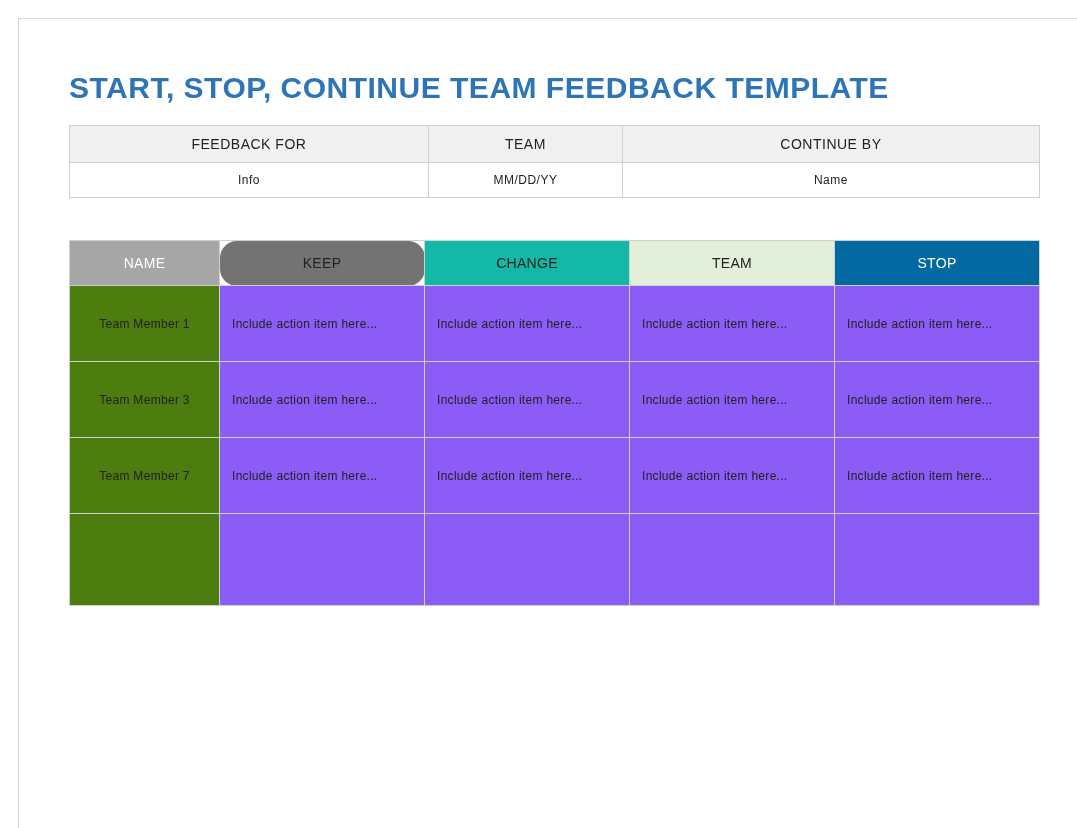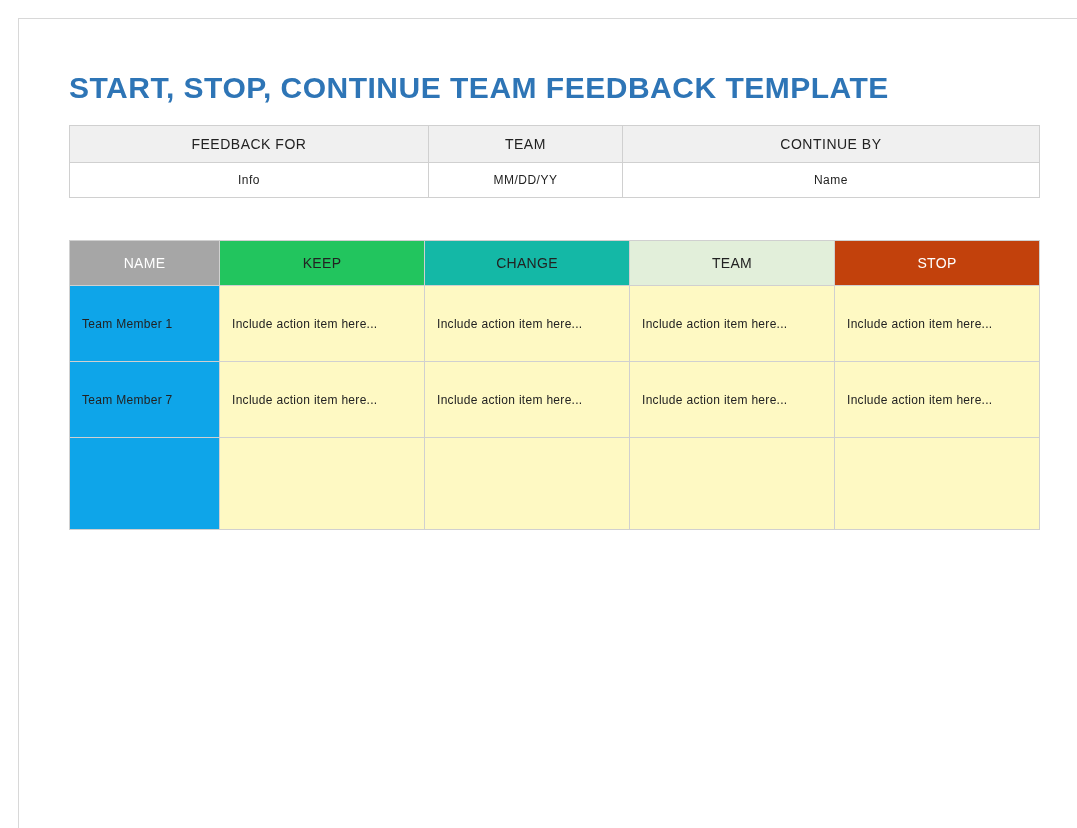--- a/index.html
+++ b/index.html
@@ -45,31 +45,31 @@
     letter-spacing: 0.3px;
     color: #222;
   }
   .grid th {
     font-weight: 400;
     font-size: 14px;
     padding: 14px 8px;
     text-align: center;
   }
   .grid th.col-name   { background: #a6a6a6; color: #fff; width: 150px; }
-  .grid th.col-keep   { background: #22c55e; }
+  .grid th.col-keep   { background: #737373; border-radius: 17px; }
   .grid th.col-change { background: #14b8a6; }
   .grid th.col-start  { background: #e2efda; }
-  .grid th.col-stop   { background: #c2410c; color: #fff; }
+  .grid th.col-stop   { background: #0369a1; color: #fff; }
   .grid td {
     height: 76px;
     padding: 0 12px;
     vertical-align: middle;
-    background: #fef9c3;
+    background: #8b5cf6;
   }
-  .grid td.name-cell { background: #0ea5e9; }
+  .grid td.name-cell { background: #4d7c0f; text-align: center; }
   .grid tr.last-row td { height: 92px; }
 </style>
 </head>
 <body>
 
 <div class="page">
 
   <h1 class="title">START, STOP, CONTINUE TEAM FEEDBACK TEMPLATE</h1>
 
   <table class="meta-table">
@@ -103,20 +103,27 @@
     </thead>
     <tbody>
       <tr>
         <td class="name-cell">Team Member 1</td>
         <td>Include action item here...</td>
         <td>Include action item here...</td>
         <td>Include action item here...</td>
         <td>Include action item here...</td>
       </tr>
       <tr>
+        <td class="name-cell">Team Member 3</td>
+        <td>Include action item here...</td>
+        <td>Include action item here...</td>
+        <td>Include action item here...</td>
+        <td>Include action item here...</td>
+      </tr>
+      <tr>
         <td class="name-cell">Team Member 7</td>
         <td>Include action item here...</td>
         <td>Include action item here...</td>
         <td>Include action item here...</td>
         <td>Include action item here...</td>
       </tr>
       <tr class="last-row">
         <td class="name-cell"></td>
         <td></td>
         <td></td>

